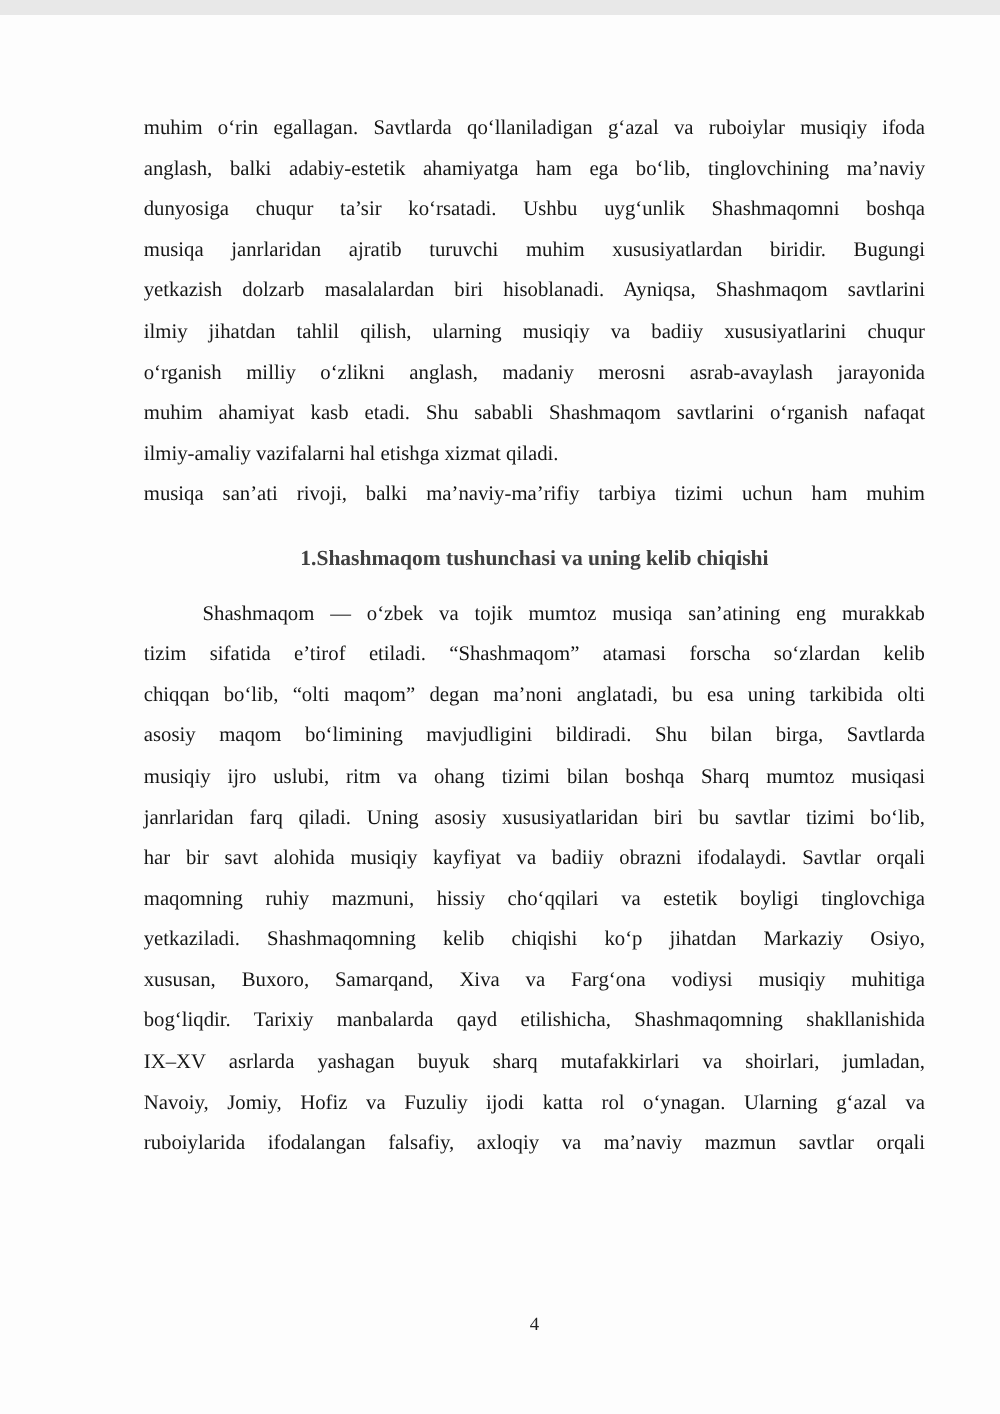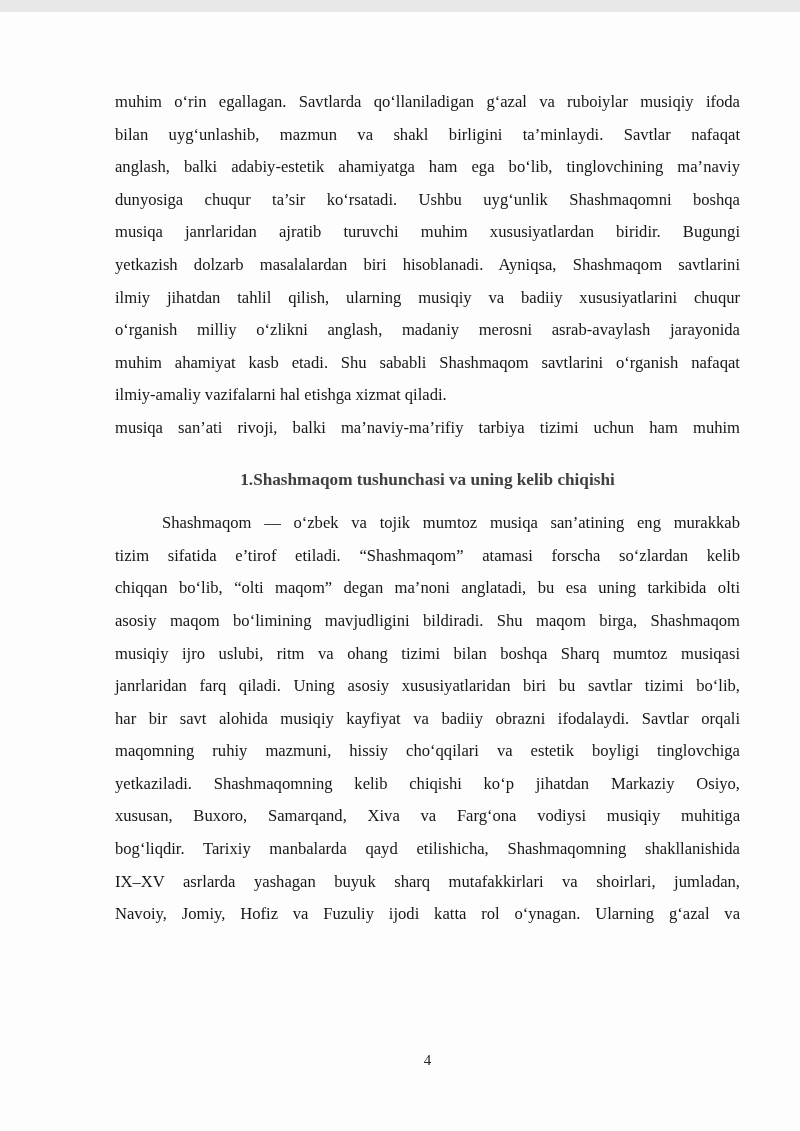--- a/index.html
+++ b/index.html
@@ -62,42 +62,42 @@
     color: #222222;
   }
 </style>
 </head>
 <body>
 
 <div class="page">
   <div class="content">
     <div class="para">
         <div class="line j">muhim o‘rin egallagan. Savtlarda qo‘llaniladigan g‘azal va ruboiylar musiqiy ifoda</div>
-        <div class="line j">bilan uyg‘unlashib, mazmun va shakl birligini ta’minlaydi. Savtlar nafaqat</div>
         <div class="line j">anglash, balki adabiy-estetik ahamiyatga ham ega bo‘lib, tinglovchining ma’naviy</div>
         <div class="line j">dunyosiga chuqur ta’sir ko‘rsatadi. Ushbu uyg‘unlik Shashmaqomni boshqa</div>
         <div class="line j">musiqa janrlaridan ajratib turuvchi muhim xususiyatlardan biridir. Bugungi</div>
         <div class="line j">yetkazish dolzarb masalalardan biri hisoblanadi. Ayniqsa, Shashmaqom savtlarini</div>
         <div class="line j">ilmiy jihatdan tahlil qilish, ularning musiqiy va badiiy xususiyatlarini chuqur</div>
         <div class="line j">o‘rganish milliy o‘zlikni anglash, madaniy merosni asrab-avaylash jarayonida</div>
         <div class="line j">muhim ahamiyat kasb etadi. Shu sababli Shashmaqom savtlarini o‘rganish nafaqat</div>
         <div class="line">ilmiy-amaliy vazifalarni hal etishga xizmat qiladi.</div>
         <div class="line j">musiqa san’ati rivoji, balki ma’naviy-ma’rifiy tarbiya tizimi uchun ham muhim</div>
       </div>
     <div class="heading">1.Shashmaqom tushunchasi va uning kelib chiqishi</div>
     <div class="para">
         <div class="line j ind">Shashmaqom — o‘zbek va tojik mumtoz musiqa san’atining eng murakkab</div>
         <div class="line j">tizim sifatida e’tirof etiladi. “Shashmaqom” atamasi forscha so‘zlardan kelib</div>
         <div class="line j">chiqqan bo‘lib, “olti maqom” degan ma’noni anglatadi, bu esa uning tarkibida olti</div>
-        <div class="line j">asosiy maqom bo‘limining mavjudligini bildiradi. Shu maqom birga, Shashmaqom</div>
+        <div class="line j">asosiy maqom bo‘limining mavjudligini bildiradi. Shu bilan birga, Savtlarda</div>
         <div class="line j">musiqiy ijro uslubi, ritm va ohang tizimi bilan boshqa Sharq mumtoz musiqasi</div>
         <div class="line j">janrlaridan farq qiladi. Uning asosiy xususiyatlaridan biri bu savtlar tizimi bo‘lib,</div>
         <div class="line j">har bir savt alohida musiqiy kayfiyat va badiiy obrazni ifodalaydi. Savtlar orqali</div>
         <div class="line j">maqomning ruhiy mazmuni, hissiy cho‘qqilari va estetik boyligi tinglovchiga</div>
         <div class="line j">yetkaziladi. Shashmaqomning kelib chiqishi ko‘p jihatdan Markaziy Osiyo,</div>
         <div class="line j">xususan, Buxoro, Samarqand, Xiva va Farg‘ona vodiysi musiqiy muhitiga</div>
         <div class="line j">bog‘liqdir. Tarixiy manbalarda qayd etilishicha, Shashmaqomning shakllanishida</div>
         <div class="line j">IX–XV asrlarda yashagan buyuk sharq mutafakkirlari va shoirlari, jumladan,</div>
         <div class="line j">Navoiy, Jomiy, Hofiz va Fuzuliy ijodi katta rol o‘ynagan. Ularning g‘azal va</div>
+        <div class="line j">ruboiylarida ifodalangan falsafiy, axloqiy va ma’naviy mazmun savtlar orqali</div>
       </div>
   </div>
   <div class="page-number">4</div>
 </div>
 
 </body></html>

